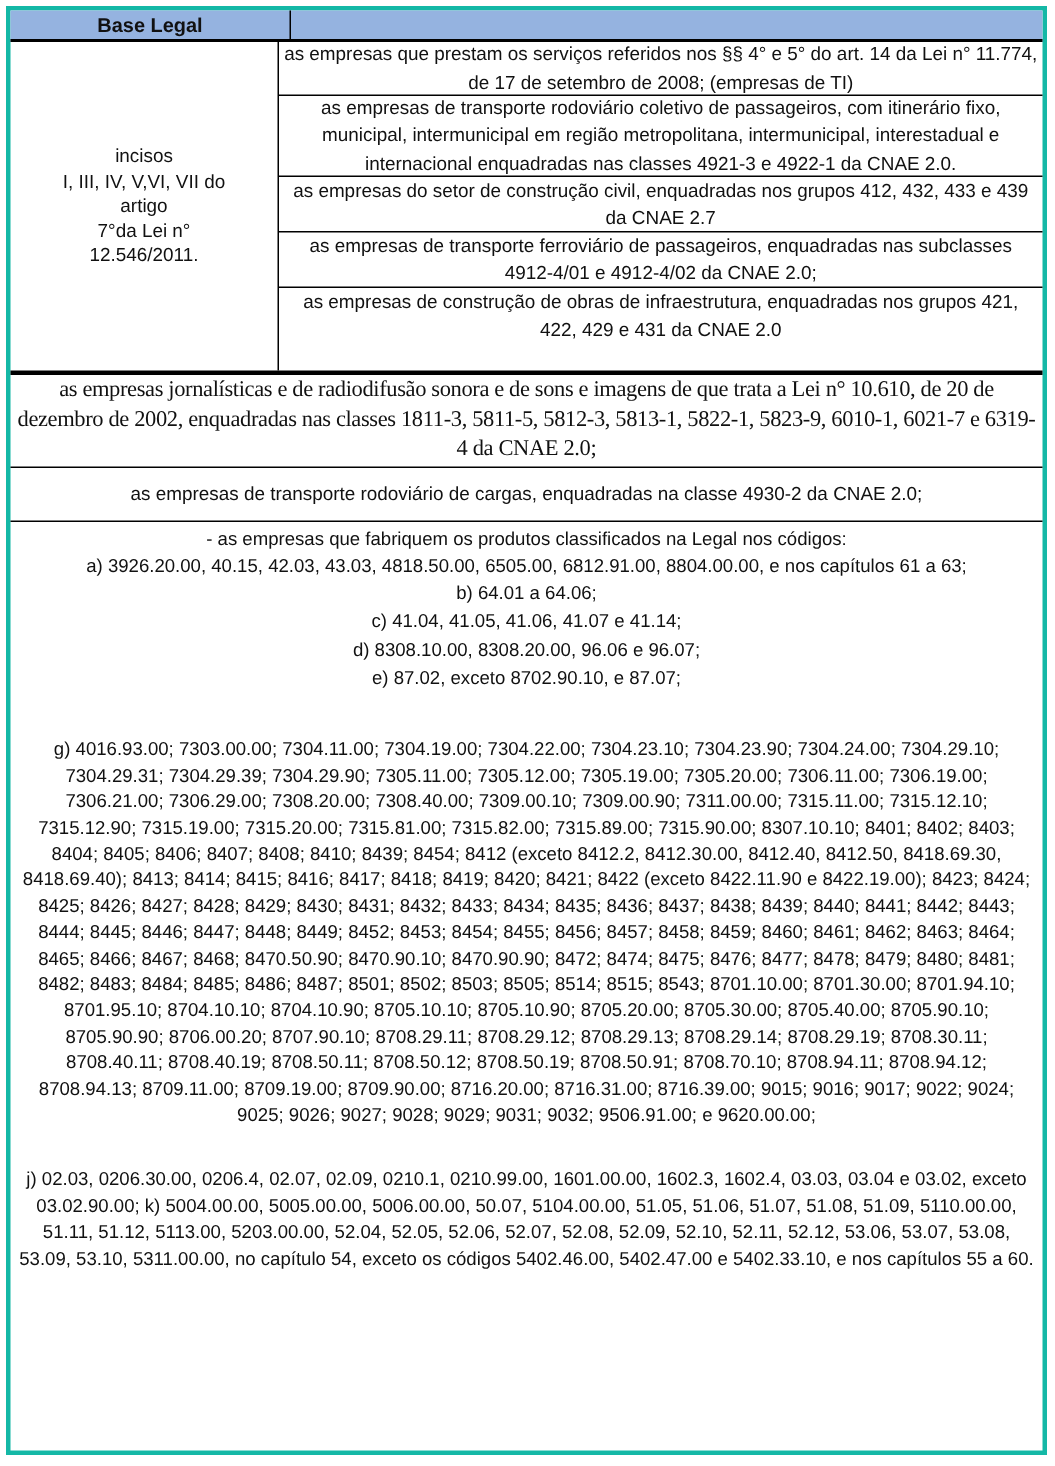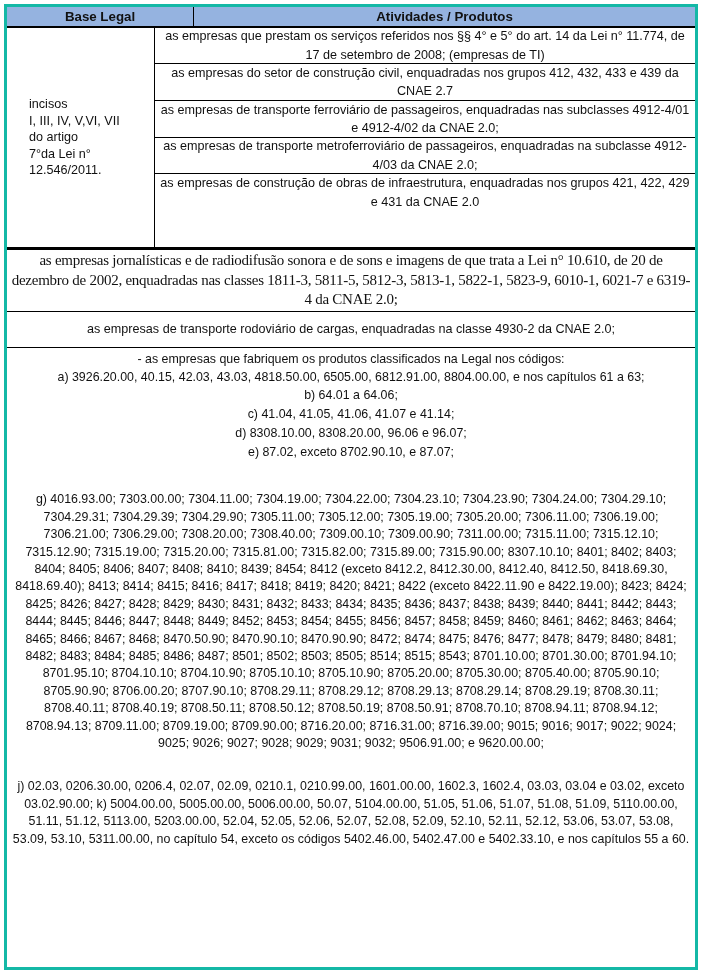--- a/index.html
+++ b/index.html
@@ -60,25 +60,26 @@
     .group-1 {
       top: 21px;
       height: 219px;
       border-bottom: 3px solid #000;
     }
     .group-2 {
       top: 243px;
       height: 720px;
     }
     .left-cell {
-      width: 148px;
+      width: 179px;
       border-right: 1px solid #000;
       display: flex;
       align-items: center;
       justify-content: center;
+      text-align: center;
       font-size: 12.6px;
       line-height: 16.5px;
       padding: 0 22px;
       box-sizing: border-box;
     }
     .right-col {
       flex: 1;
       display: flex;
       flex-direction: column;
     }
@@ -135,36 +136,35 @@
       height: 26px;
     }
   </style>
 </head>
 <body>
 
 <div class="sheet">
 
   <div class="header">
     <div class="h-cell h-left">Base Legal</div>
-    <div class="h-cell h-right">Atividades / Produtos</div>
   </div>
 
   <div class="group group-1">
     <div class="left-cell">
       <div>
         <div>incisos</div>
         <div>I, III, IV, V,VI, VII do artigo</div>
         <div>7°da Lei n° 12.546/2011.</div>
       </div>
     </div>
     <div class="right-col">
       <div class="sub sub-1a">as empresas que prestam os serviços referidos nos §§ 4° e 5° do art. 14 da Lei n° 11.774, de 17 de setembro de 2008; (empresas de TI)</div>
+      <div class="sub sub-1b">as empresas de transporte rodoviário coletivo de passageiros, com itinerário fixo, municipal, intermunicipal em região metropolitana, intermunicipal, interestadual e internacional enquadradas nas classes 4921-3 e 4922-1 da CNAE 2.0.</div>
       <div class="sub sub-1c">as empresas do setor de construção civil, enquadradas nos grupos 412, 432, 433 e 439 da CNAE 2.7</div>
       <div class="sub sub-1d">as empresas de transporte ferroviário de passageiros, enquadradas nas subclasses 4912-4/01 e 4912-4/02 da CNAE 2.0;</div>
-      <div class="sub sub-1e">as empresas de transporte metroferroviário de passageiros, enquadradas na subclasse 4912-4/03 da CNAE 2.0;</div>
       <div class="sub sub-1f">as empresas de construção de obras de infraestrutura, enquadradas nos grupos 421, 422, 429 e 431 da CNAE 2.0</div>
     </div>
   </div>
 
   <div class="group group-2">
     <div class="right-col">
       <div class="sub sub-2a sans-alt">as empresas jornalísticas e de radiodifusão sonora e de sons e imagens de que trata a Lei n° 10.610, de 20 de dezembro de 2002, enquadradas nas classes 1811-3, 5811-5, 5812-3, 5813-1, 5822-1, 5823-9, 6010-1, 6021-7 e 6319-4 da CNAE 2.0;</div>
       <div class="sub sub-2b">as empresas de transporte rodoviário de cargas, enquadradas na classe 4930-2 da CNAE 2.0;</div>
       <div class="sub sub-2c">
         <div class="tipi-block">

